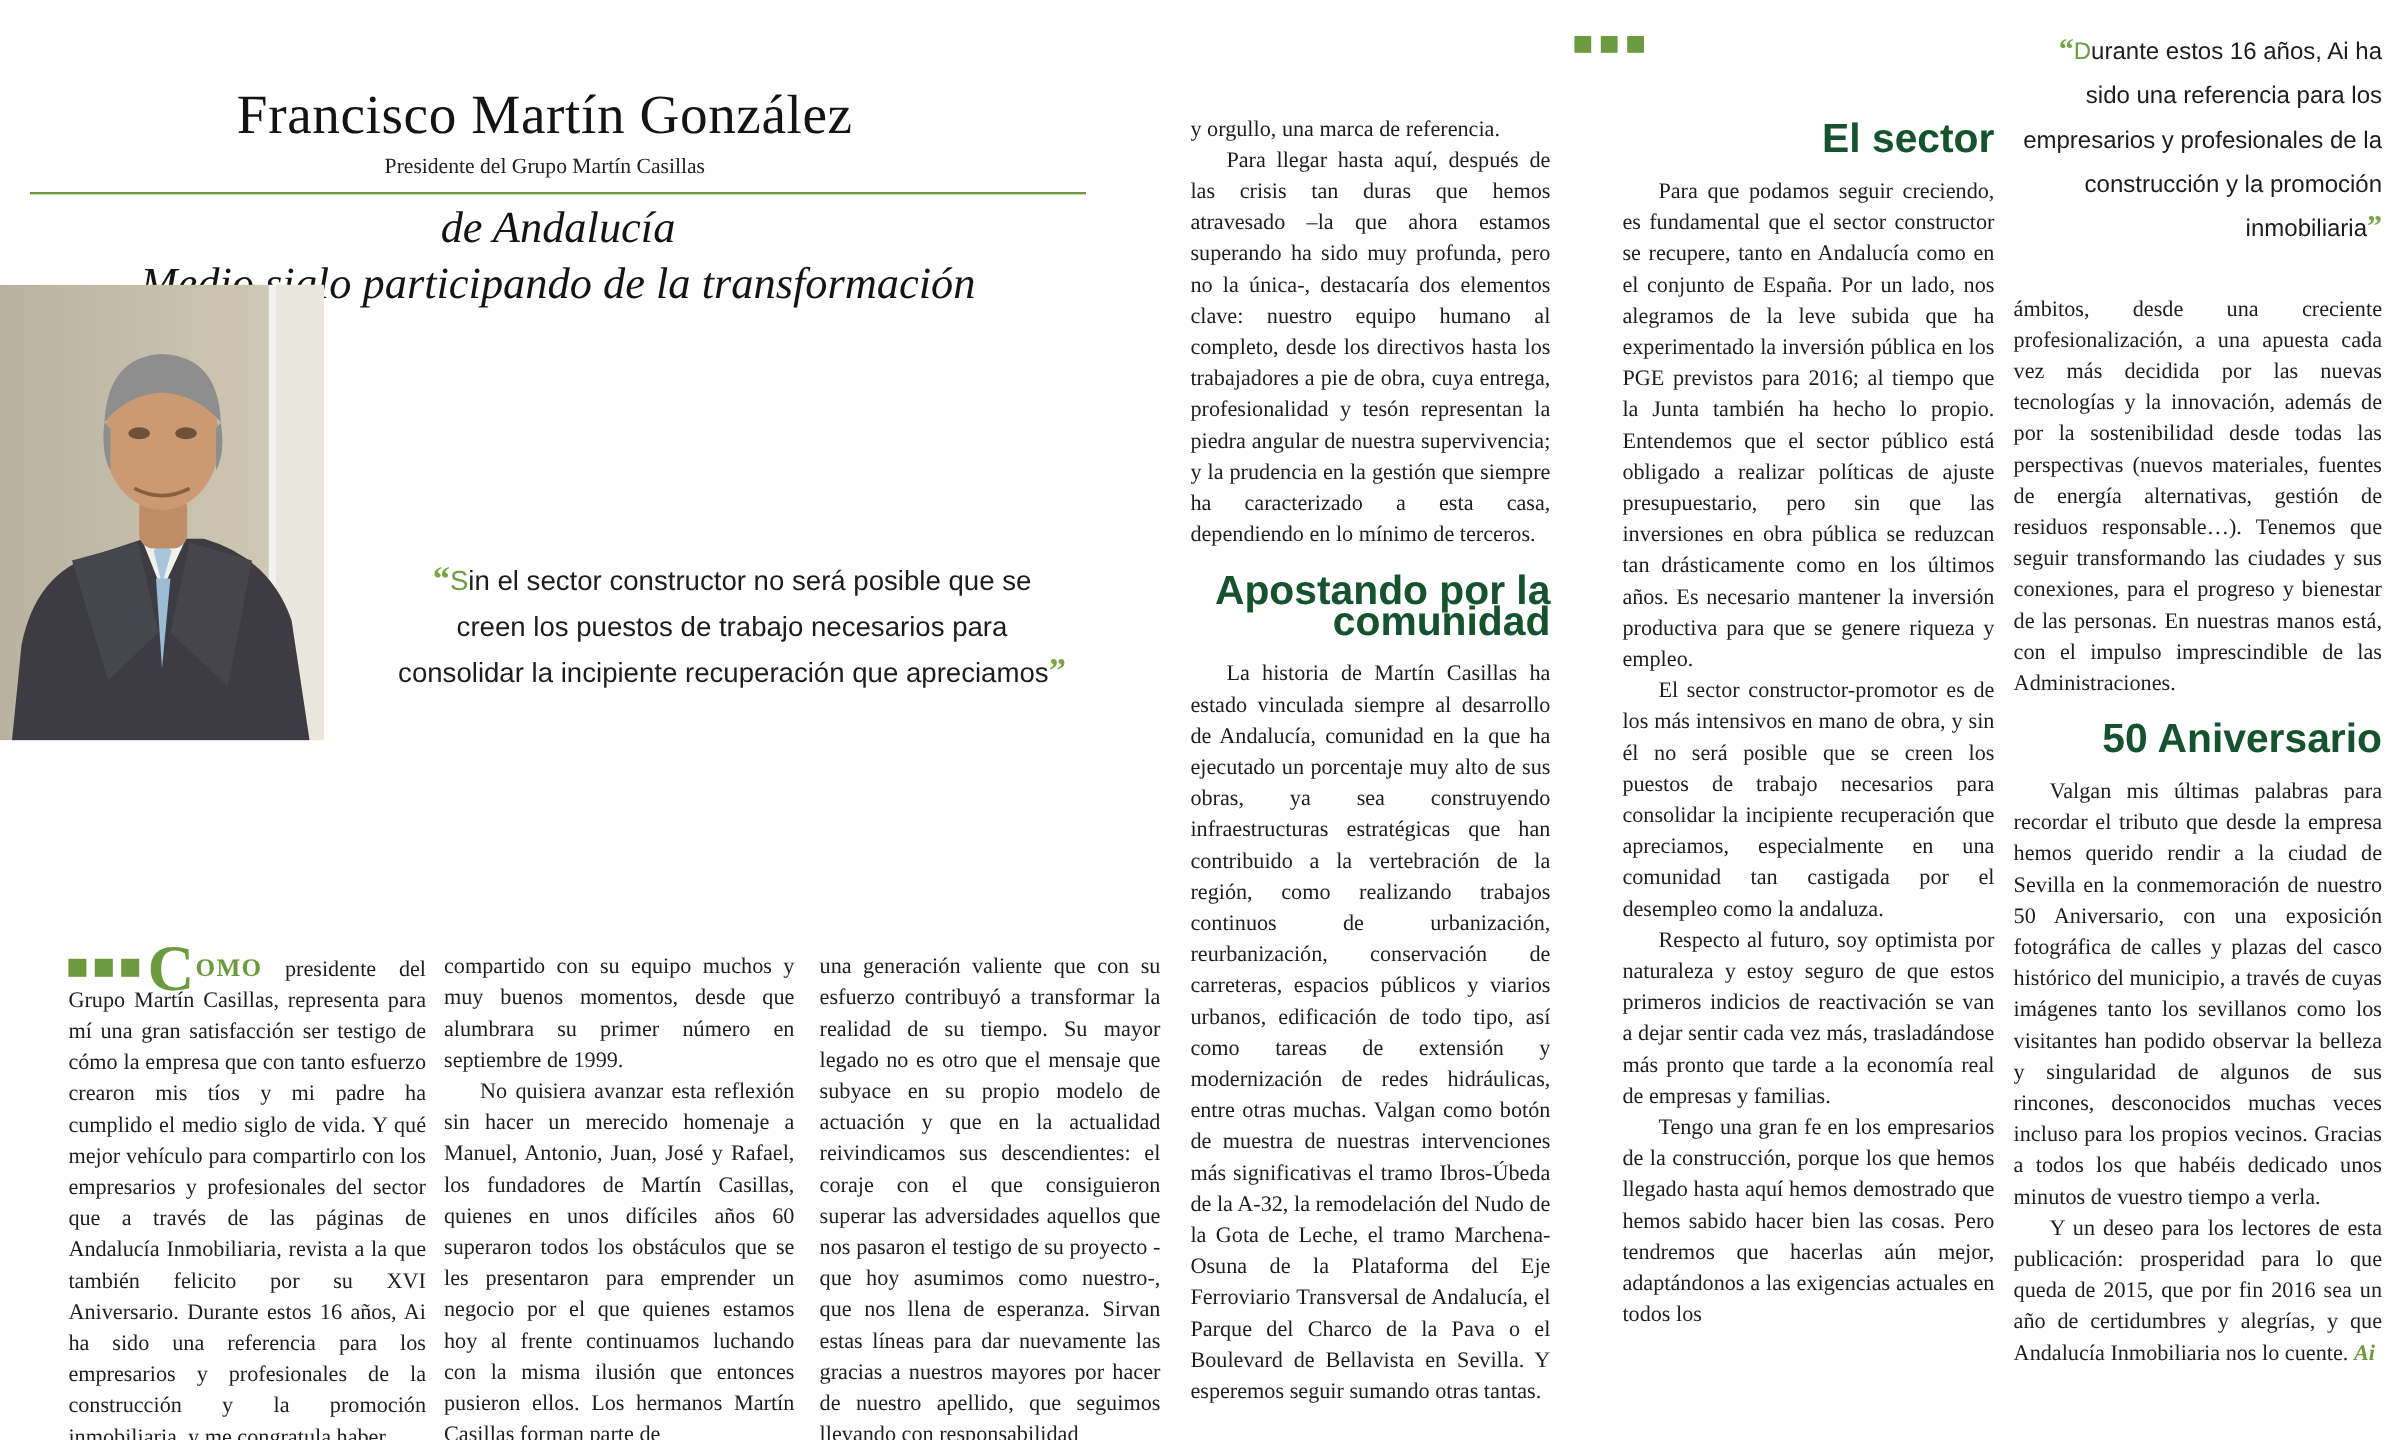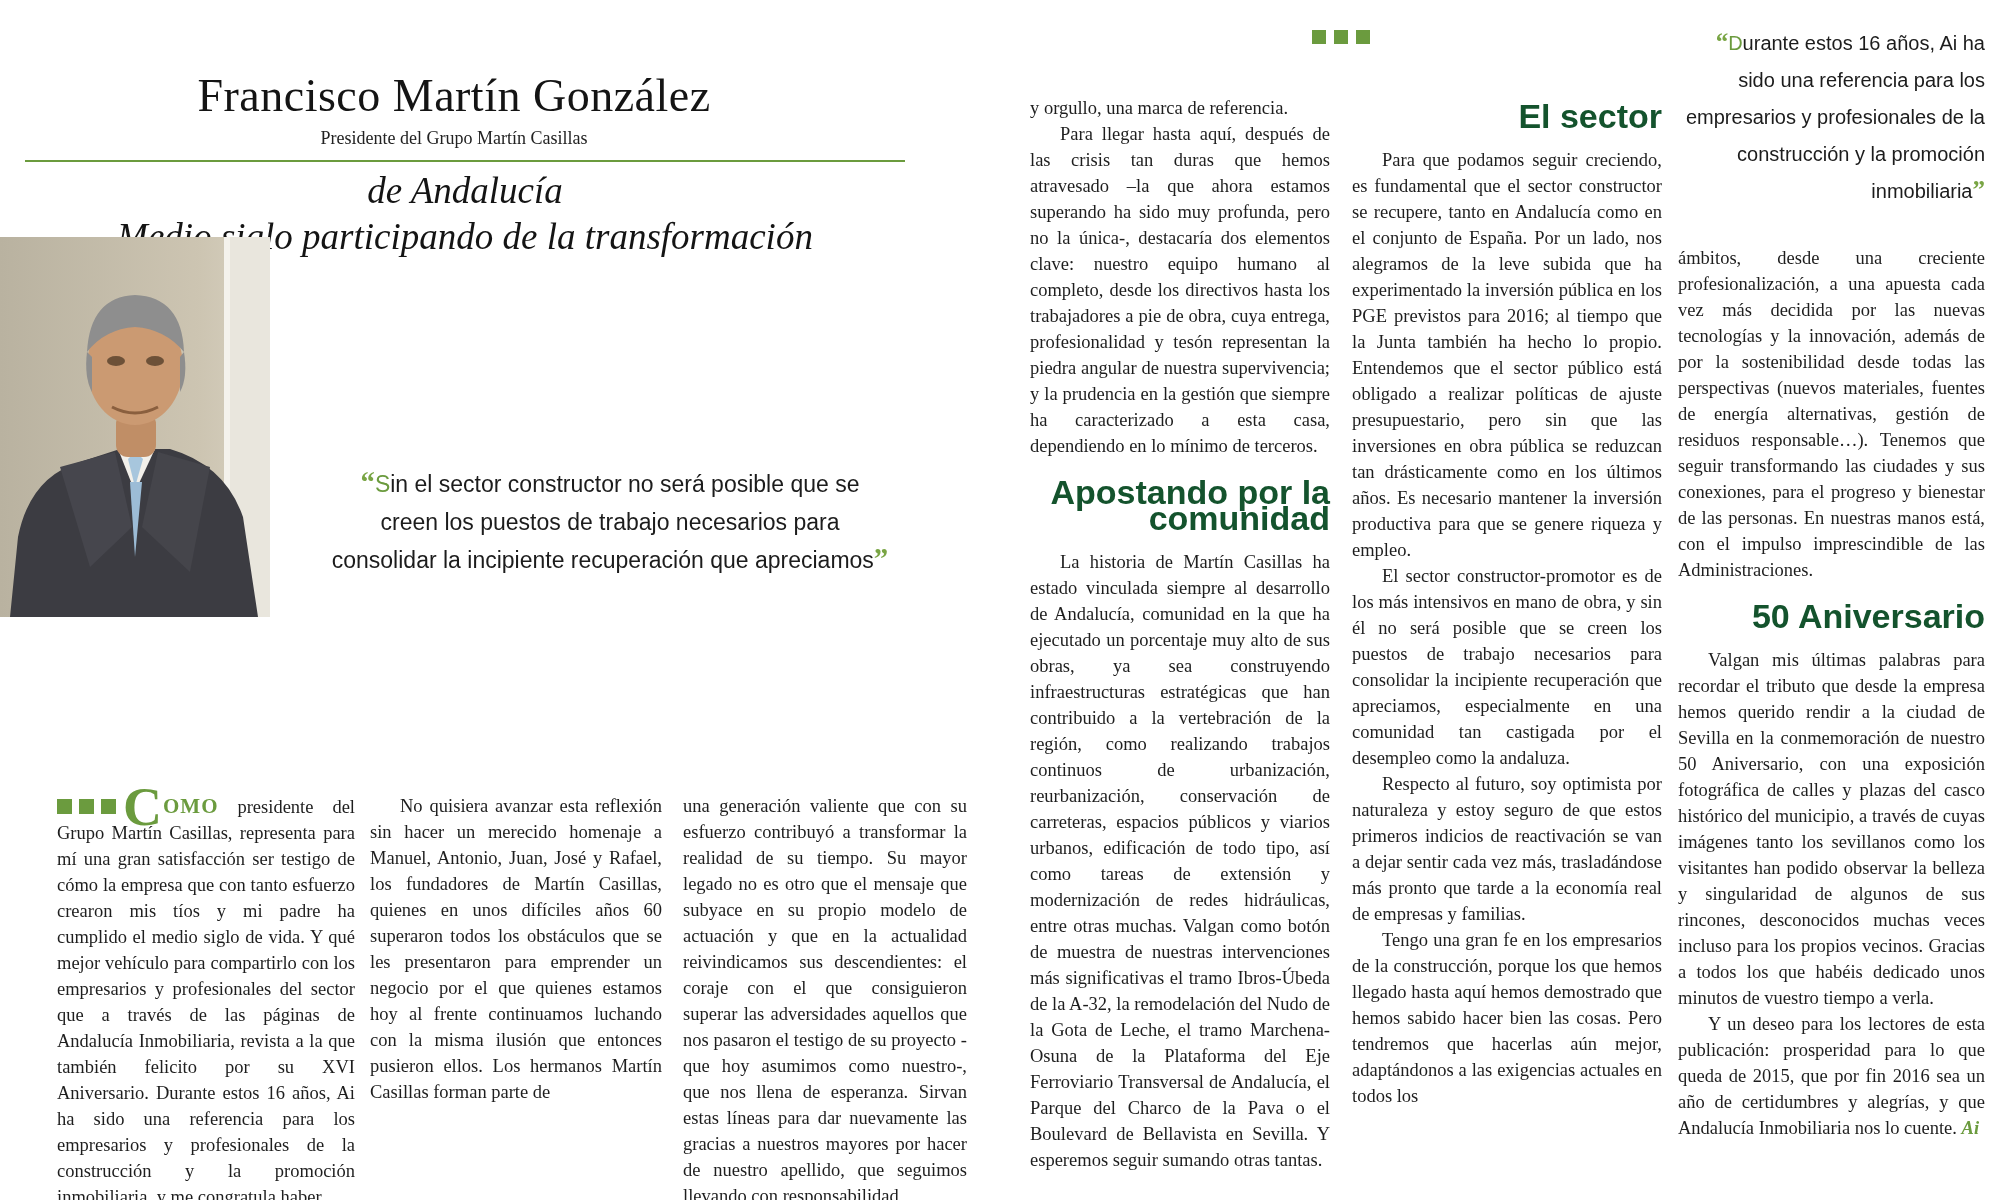--- a/index.html
+++ b/index.html
@@ -23,21 +23,21 @@
   .q-lead{color:#6b9b3e;}
   
   .col{position:absolute;text-align:justify;font-size:18.5px;line-height:26px;color:#1e1e1e;}
   .col p{margin:0;text-indent:30px;}
   .col p.noindent{text-indent:0;}
   .col-heading{font-family:"Liberation Sans", sans-serif;font-weight:bold;font-size:34px;
                color:#14532d;text-align:right;text-indent:0 !important;margin:20px 0 18px 0 !important;}
   .col1{left:57px;top:793px;width:298px;}
   .col2{left:370px;top:793px;width:292px;}
   .col3{left:683px;top:793px;width:284px;}
-  .col4{left:1030px;top:95px;width:300px;}
+  .col4{left:992px;top:95px;width:300px;}
   .col5{left:1352px;top:103px;width:310px;}
   .col6{left:1678px;top:245px;width:307px;}
   .col5 .col-heading{margin-top:0 !important;}
   
   .sq-group i{display:inline-block;width:15px;height:15px;background:#6b9b3e;margin-right:7px;vertical-align:-1px;}
   .dropcap{font-size:54px;color:#6b9b3e;font-weight:bold;line-height:0;vertical-align:-12px;margin-right:1px;}
   .lead-caps{color:#6b9b3e;font-weight:bold;font-size:21px;letter-spacing:1px;}
   .ai-mark{color:#6b9b3e;font-style:italic;font-weight:bold;}
   
   .top-squares{position:absolute;left:1312px;top:30px;}
@@ -93,20 +93,21 @@
 
   <div class="pq-center"><span class="q-mark">“</span><span class="q-lead">S</span><span>in el sector constructor no será posible que se creen los puestos de trabajo necesarios para consolidar la incipiente recuperación que apreciamos</span><span class="q-mark">”</span></div>
 
   <div class="pq-right"><span class="q-mark">“</span><span class="q-lead">D</span><span>urante estos 16 años, Ai ha sido una referencia para los empresarios y profesionales de la construcción y la promoción inmobiliaria</span><span class="q-mark">”</span></div>
 
   <div class="col col1">
     <p class="noindent"><span class="sq-group"><i></i><i></i><i></i></span><span class="dropcap">C</span><span class="lead-caps">OMO</span><span> presidente del Grupo Martín Casillas, representa para mí una gran satisfacción ser testigo de cómo la empresa que con tanto esfuerzo crearon mis tíos y mi padre ha cumplido el medio siglo de vida. Y qué mejor vehículo para compartirlo con los empresarios y profesionales del sector que a través de las páginas de Andalucía Inmobiliaria, revista a la que también felicito por su XVI Aniversario. Durante estos 16 años, Ai ha sido una referencia para los empresarios y profesionales de la construcción y la promoción inmobiliaria, y me congratula haber</span></p>
   </div>
 
   <div class="col col2">
+    <p class="noindent">compartido con su equipo muchos y muy buenos momentos, desde que alumbrara su primer número en septiembre de 1999.</p>
     <p>No quisiera avanzar esta reflexión sin hacer un merecido homenaje a Manuel, Antonio, Juan, José y Rafael, los fundadores de Martín Casillas, quienes en unos difíciles años 60 superaron todos los obstáculos que se les presentaron para emprender un negocio por el que quienes estamos hoy al frente continuamos luchando con la misma ilusión que entonces pusieron ellos. Los hermanos Martín Casillas forman parte de</p>
   </div>
 
   <div class="col col3">
     <p class="noindent">una generación valiente que con su esfuerzo contribuyó a transformar la realidad de su tiempo. Su mayor legado no es otro que el mensaje que subyace en su propio modelo de actuación y que en la actualidad reivindicamos sus descendientes: el coraje con el que consiguieron superar las adversidades aquellos que nos pasaron el testigo de su proyecto -que hoy asumimos como nuestro-, que nos llena de esperanza. Sirvan estas líneas para dar nuevamente las gracias a nuestros mayores por hacer de nuestro apellido, que seguimos llevando con responsabilidad</p>
   </div>
 
   <div class="col col4">
     <p class="noindent">y orgullo, una marca de referencia.</p>
     <p>Para llegar hasta aquí, después de las crisis tan duras que hemos atravesado –la que ahora estamos superando ha sido muy profunda, pero no la única-, destacaría dos elementos clave: nuestro equipo humano al completo, desde los directivos hasta los trabajadores a pie de obra, cuya entrega, profesionalidad y tesón representan la piedra angular de nuestra supervivencia; y la prudencia en la gestión que siempre ha caracterizado a esta casa, dependiendo en lo mínimo de terceros.</p>

